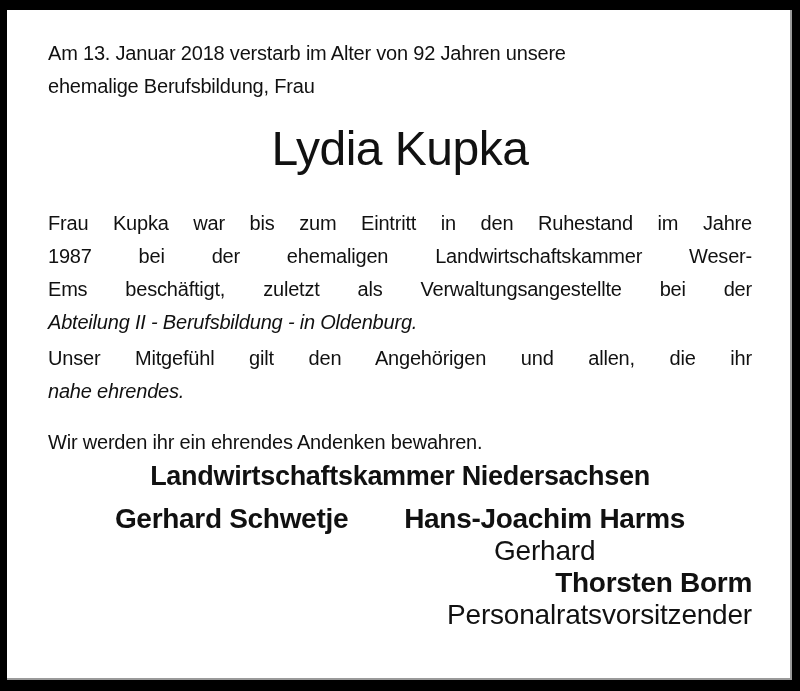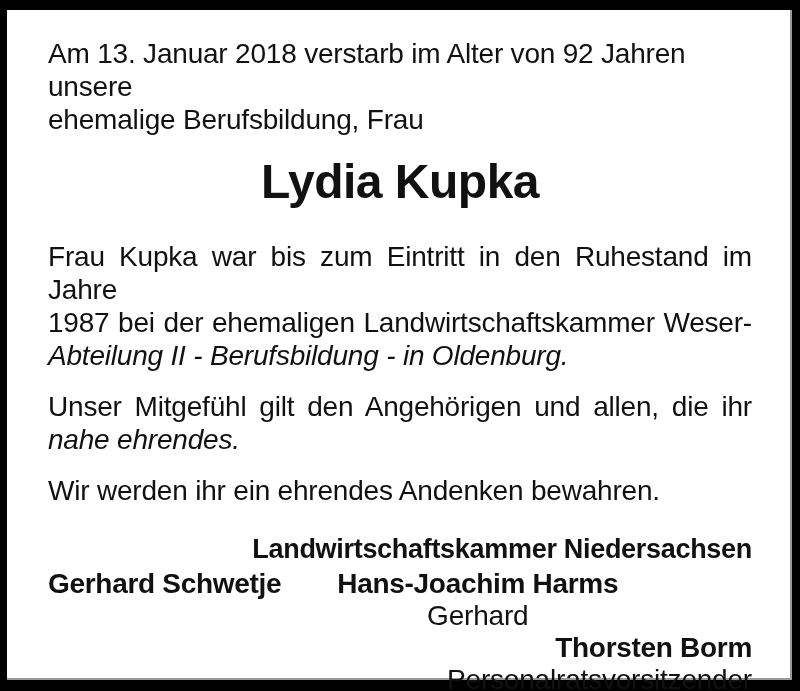--- a/index.html
+++ b/index.html
@@ -33,54 +33,53 @@
   .intro {
     font-size: 24px;
     line-height: 33px;
     letter-spacing: -0.2px;
     text-align: left;
   }
   .deceased-name {
     margin: 18px 0 0 0;
     font-size: 48px;
     line-height: 56px;
-    font-weight: bold;
+    font-weight: normal;
     text-align: center;
     letter-spacing: -0.5px;
   }
   .para {
-    font-size: 28px;
+    font-size: 20px;
     line-height: 33px;
     letter-spacing: -0.2px;
   }
   .para .line { text-align: left; }
   .para.justified .line {
     text-align: justify;
     text-align-last: justify;
   }
   .para.justified .line:last-child {
     text-align-last: left;
     font-style: italic;
   }
   .p-career { margin-top: 30px; }
-  .p-condolence { margin-top: 18px; }
+  .p-condolence { margin-top: 3px; }
   .p-remembrance { margin-top: 18px; }
   .org-name {
-    margin-top: 25px;
     font-size: 27px;
     line-height: 34px;
     font-weight: bold;
-    text-align: right;
+    text-align: center;
     letter-spacing: -0.3px;
   }
   .sig-row {
     display: flex;
-    justify-content: flex-start;
+    justify-content: center;
     gap: 56px;
-    margin-top: 2px;
+    margin-top: 10px;
   }
   .sig-col { text-align: center; }
   .sig-name {
     font-size: 28px;
     line-height: 32px;
     font-weight: bold;
     letter-spacing: -0.3px;
   }
   .sig-role {
     font-size: 28px;
@@ -100,20 +99,21 @@
     <div class="intro para">
         <div class="line">Am 13. Januar 2018 verstarb im Alter von 92 Jahren unsere</div>
         <div class="line">ehemalige Berufsbildung, Frau</div>
       </div>
 
     <div class="deceased-name">Lydia Kupka</div>
 
     <div class="para justified p-career">
         <div class="line">Frau Kupka war bis zum Eintritt in den Ruhestand im Jahre</div>
         <div class="line">1987 bei der ehemaligen Landwirtschaftskammer Weser-</div>
+        <div class="line">Ems beschäftigt, zuletzt als Verwaltungsangestellte bei der</div>
         <div class="line">Abteilung II - Berufsbildung - in Oldenburg.</div>
       </div>
 
     <div class="para justified p-condolence">
         <div class="line">Unser Mitgefühl gilt den Angehörigen und allen, die ihr</div>
         <div class="line">nahe ehrendes.</div>
       </div>
 
     <div class="para p-remembrance">
         <div class="line">Wir werden ihr ein ehrendes Andenken bewahren.</div>

